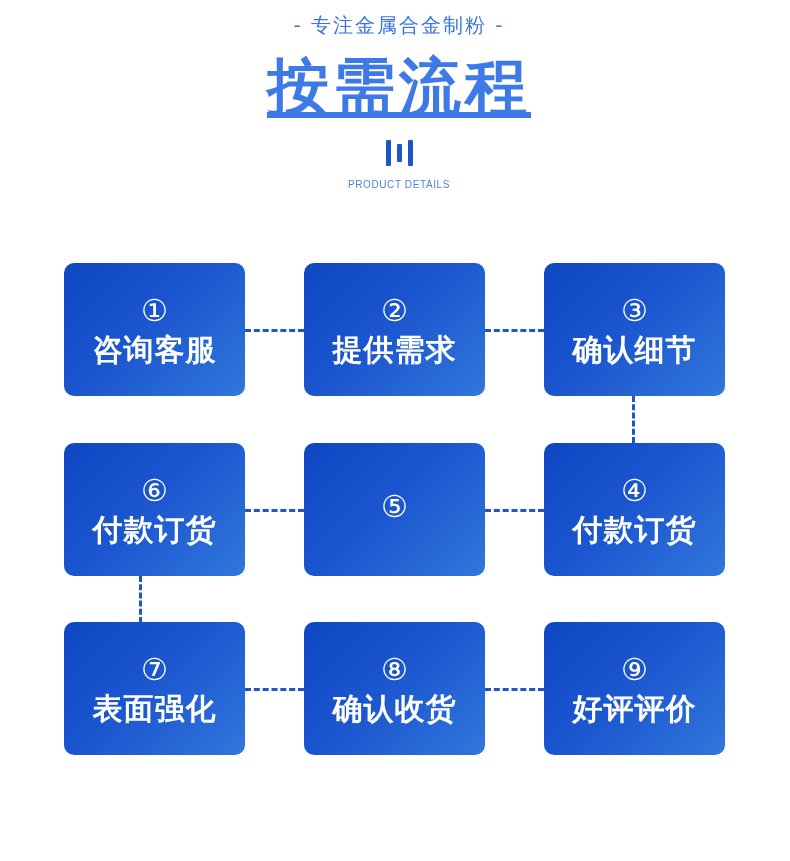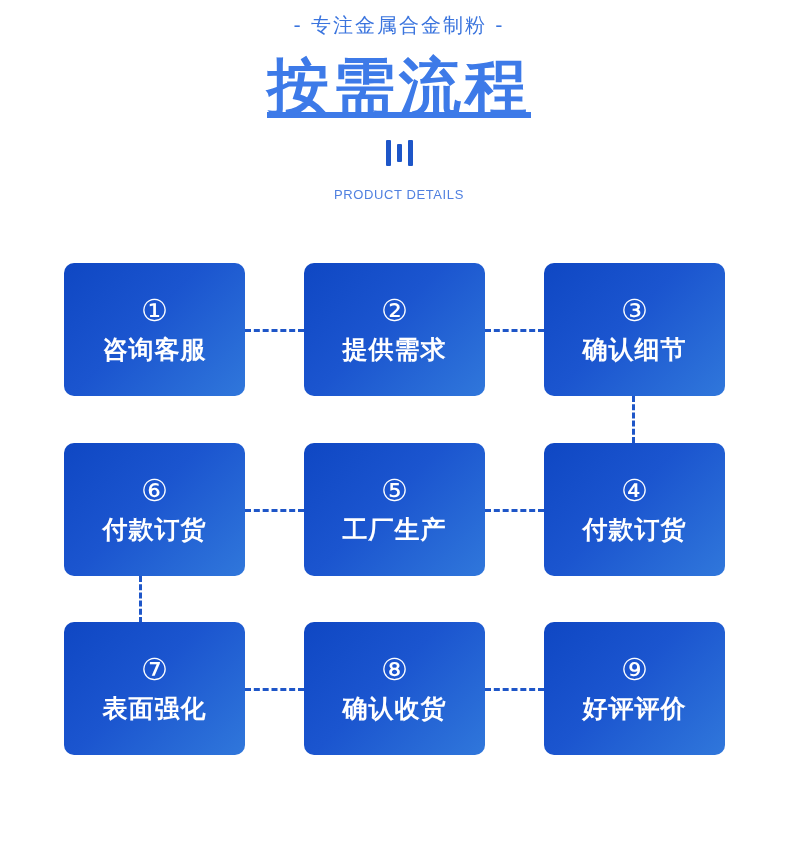--- a/index.html
+++ b/index.html
@@ -22,21 +22,21 @@
     font-size:62px; font-weight:bold; color:#3d7ae8;
     letter-spacing:4px; line-height:78px; margin-top:8px;
     font-family:"DejaVu Sans","Liberation Sans",sans-serif;
     text-decoration:underline;
   }
   .bars { margin-top:14px; height:26px; display:flex; align-items:center; justify-content:center; gap:6px; }
   .bar { width:5px; background:#1e56c8; border-radius:1px; }
   .bar.tall { height:26px; }
   .bar.short { height:18px; }
   .kicker {
-    margin-top:20px; font-size:13px; color:#5080e0;
+    margin-top:10px; font-size:10px; color:#5080e0;
     letter-spacing:0.6px; font-weight:400; line-height:18px;
   }
 
   
   .flow { position:absolute; left:0; top:263px; width:790px; height:500px; }
   .row { position:absolute; left:0; width:790px; height:133px; }
   .row-1 { top:0px; }
   .row-2 { top:180px; }
   .row-3 { top:359px; }
 
@@ -51,21 +51,21 @@
   .card.c1 { left:64px; }
   .card.c2 { left:304px; }
   .card.c3 { left:544px; }
 
   .card-num {
     font-size:30px; line-height:34px; font-weight:400; color:#ffffff;
     font-family:"DejaVu Sans","Liberation Sans",sans-serif;
     margin-bottom:6px;
   }
   .card-label {
-    font-size:25px; line-height:32px; font-weight:bold; color:#ffffff;
+    font-size:30px; line-height:32px; font-weight:bold; color:#ffffff;
     letter-spacing:1px;
     font-family:"DejaVu Sans","Liberation Sans",sans-serif;
   }
 
   
   .conn-h {
     position:absolute; height:0; top:66px; left:245px; width:59px;
     border-top:3px dashed #1e56c8;
   }
   .conn-h.h2 { left:485px; }
@@ -117,21 +117,20 @@
 
     <div class="conn-v v-right"></div>
 
     <div class="row row-2">
       <div class="card c1">
         <div class="card-num">⑥</div>
         <div class="card-label">付款订货</div>
       </div>
       <div class="card c2">
         <div class="card-num">⑤</div>
-        <div class="card-label">工厂生产</div>
       </div>
       <div class="card c3">
         <div class="card-num">④</div>
         <div class="card-label">付款订货</div>
       </div>
       <div class="conn-h"></div>
       <div class="conn-h h2"></div>
     </div>
 
     <div class="conn-v v-left"></div>

